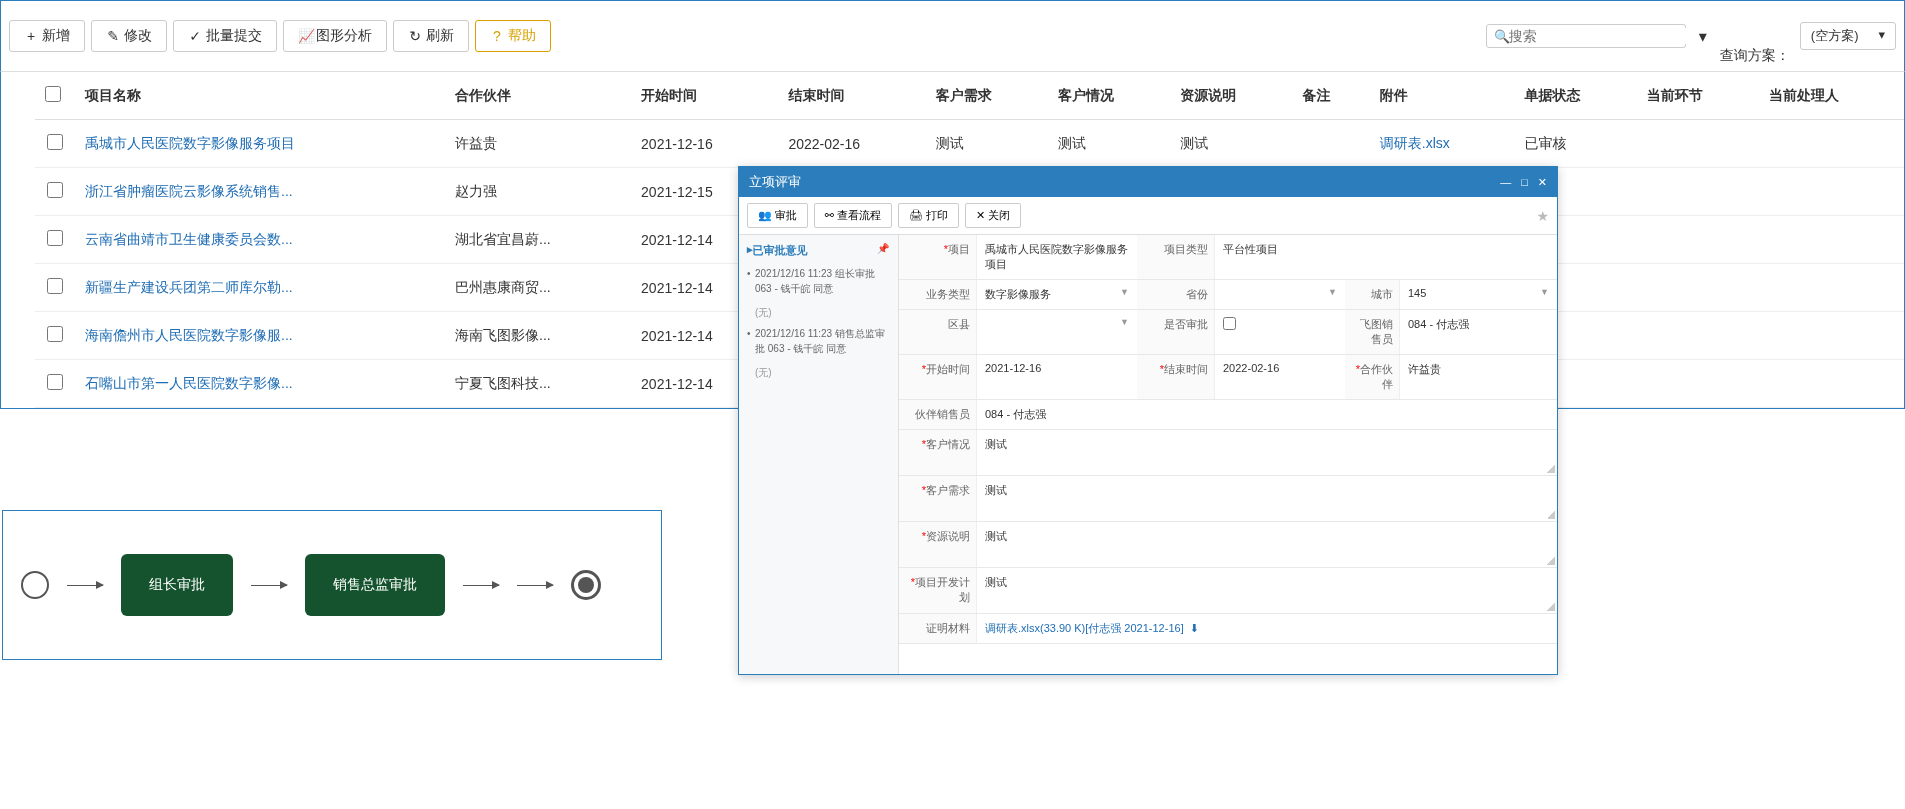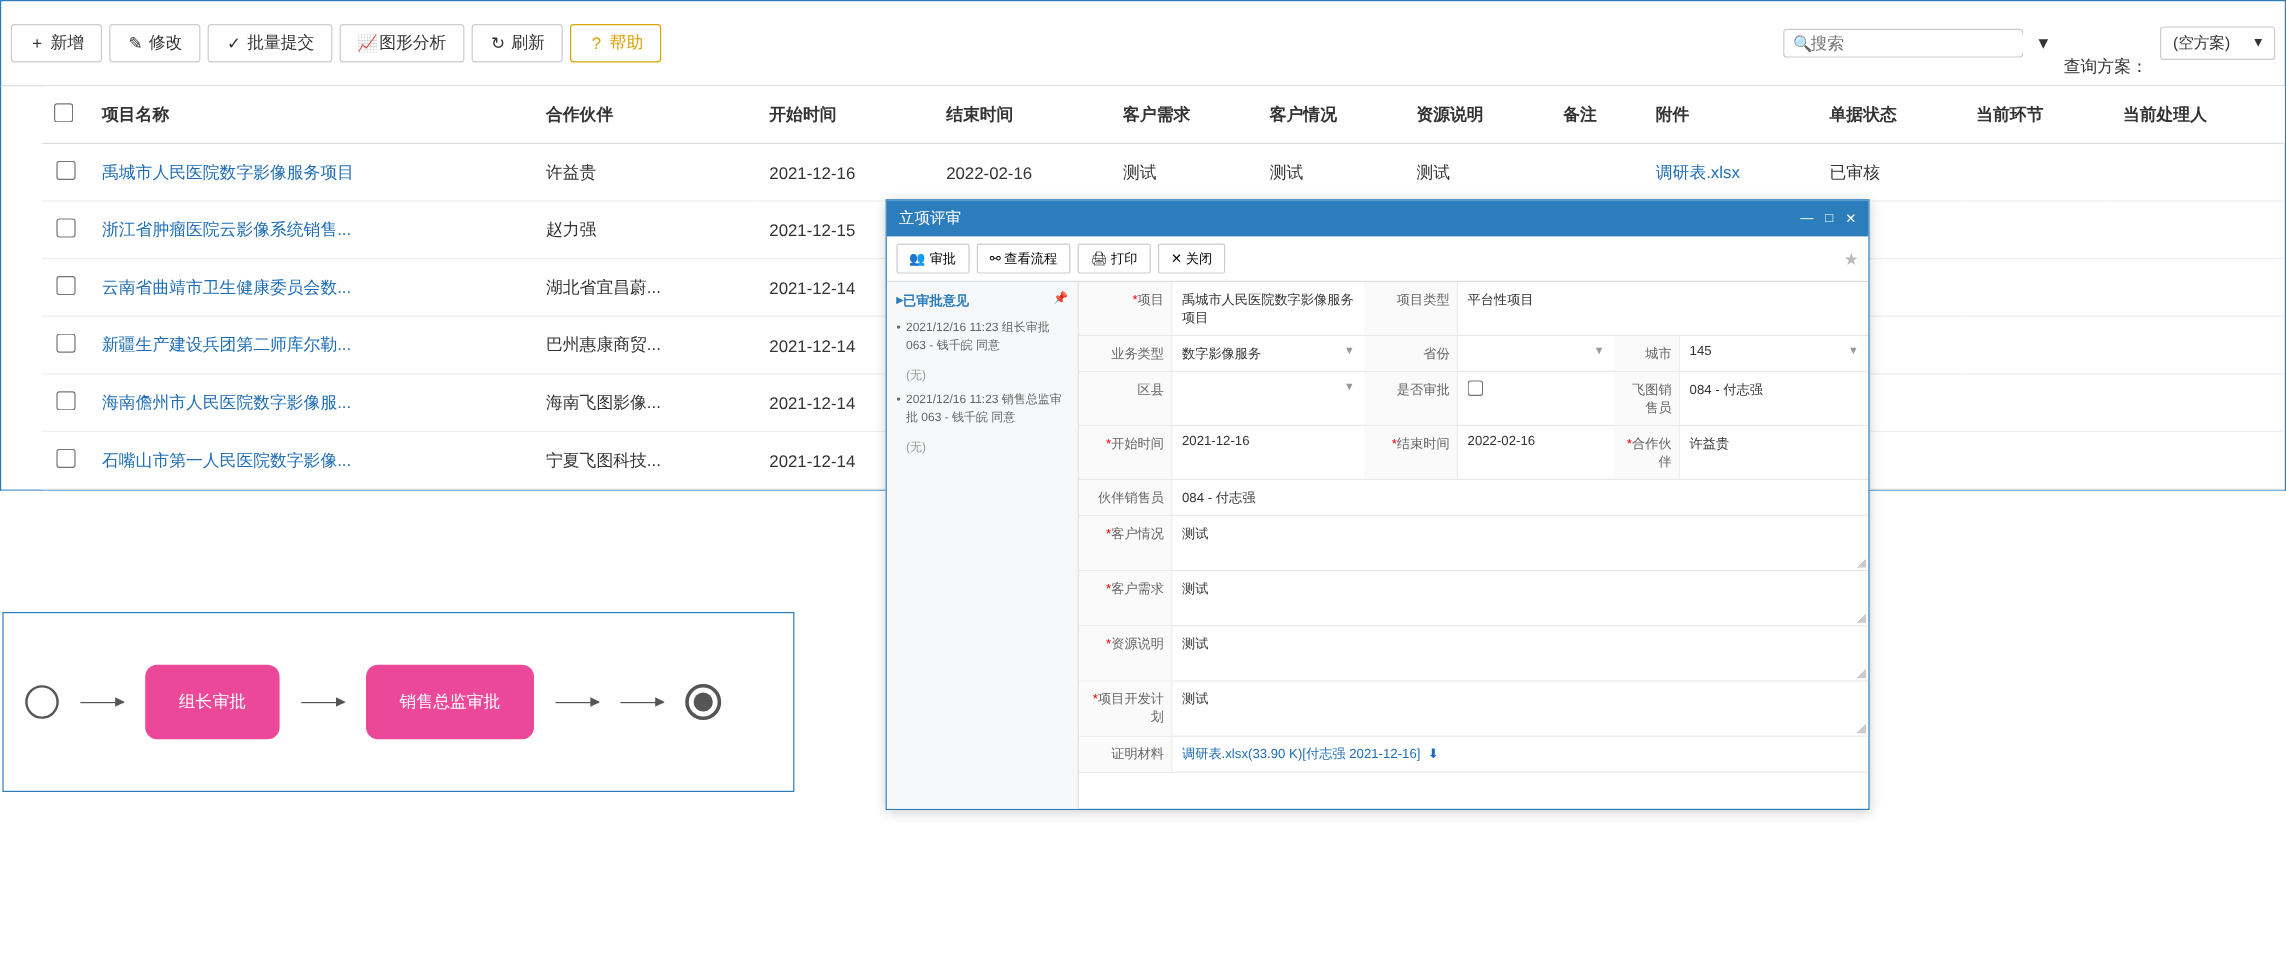--- a/index.html
+++ b/index.html
@@ -26,21 +26,21 @@
     .col-chk { width: 40px; text-align: center; }
     
     
     .workflow-box { position: absolute; left: 2px; top: 510px; width: 660px; height: 150px; border: 1px solid #2b7dbc; background: #fff; display: flex; align-items: center; padding: 0 18px; gap: 18px; }
     .wf-start { width: 28px; height: 28px; border: 2px solid #555; border-radius: 50%; }
     .wf-end { width: 30px; height: 30px; border: 3px solid #555; border-radius: 50%; display: flex; align-items: center; justify-content: center; }
     .wf-end-inner { width: 16px; height: 16px; background: #555; border-radius: 50%; }
     .wf-arrow { width: 36px; height: 1px; background: #555; position: relative; }
     .wf-arrow::after { content: ''; position: absolute; right: -1px; top: -4px; border-left: 8px solid #555; border-top: 4px solid transparent; border-bottom: 4px solid transparent; }
     .wf-node { padding: 22px 28px; border-radius: 6px; color: #fff; font-size: 14px; }
-    .wf-node-dark { background: #ec4899; border-radius: 10px; }
+    .wf-node-dark { background: #14532d; }
     .wf-node-light { background: #5bb3f0; }
     
     
     .popup { position: absolute; left: 738px; top: 166px; width: 820px; height: 509px; background: #fff; border: 1px solid #2b7dbc; box-shadow: 0 2px 10px rgba(0,0,0,0.2); display: flex; flex-direction: column; }
     .popup-title { background: #2b7dbc; color: #fff; padding: 6px 10px; font-size: 13px; display: flex; align-items: center; }
     .popup-title-right { margin-left: auto; display: flex; gap: 10px; font-size: 11px; }
     .popup-toolbar { display: flex; gap: 6px; padding: 6px 8px; border-bottom: 1px solid #ddd; align-items: center; }
     .popup-btn { display: inline-flex; align-items: center; gap: 3px; padding: 4px 10px; border: 1px solid #ccc; border-radius: 2px; font-size: 11px; cursor: pointer; background: #fff; }
     .popup-star { margin-left: auto; color: #bbb; font-size: 14px; }
     .popup-body { flex: 1; display: flex; overflow: hidden; }

